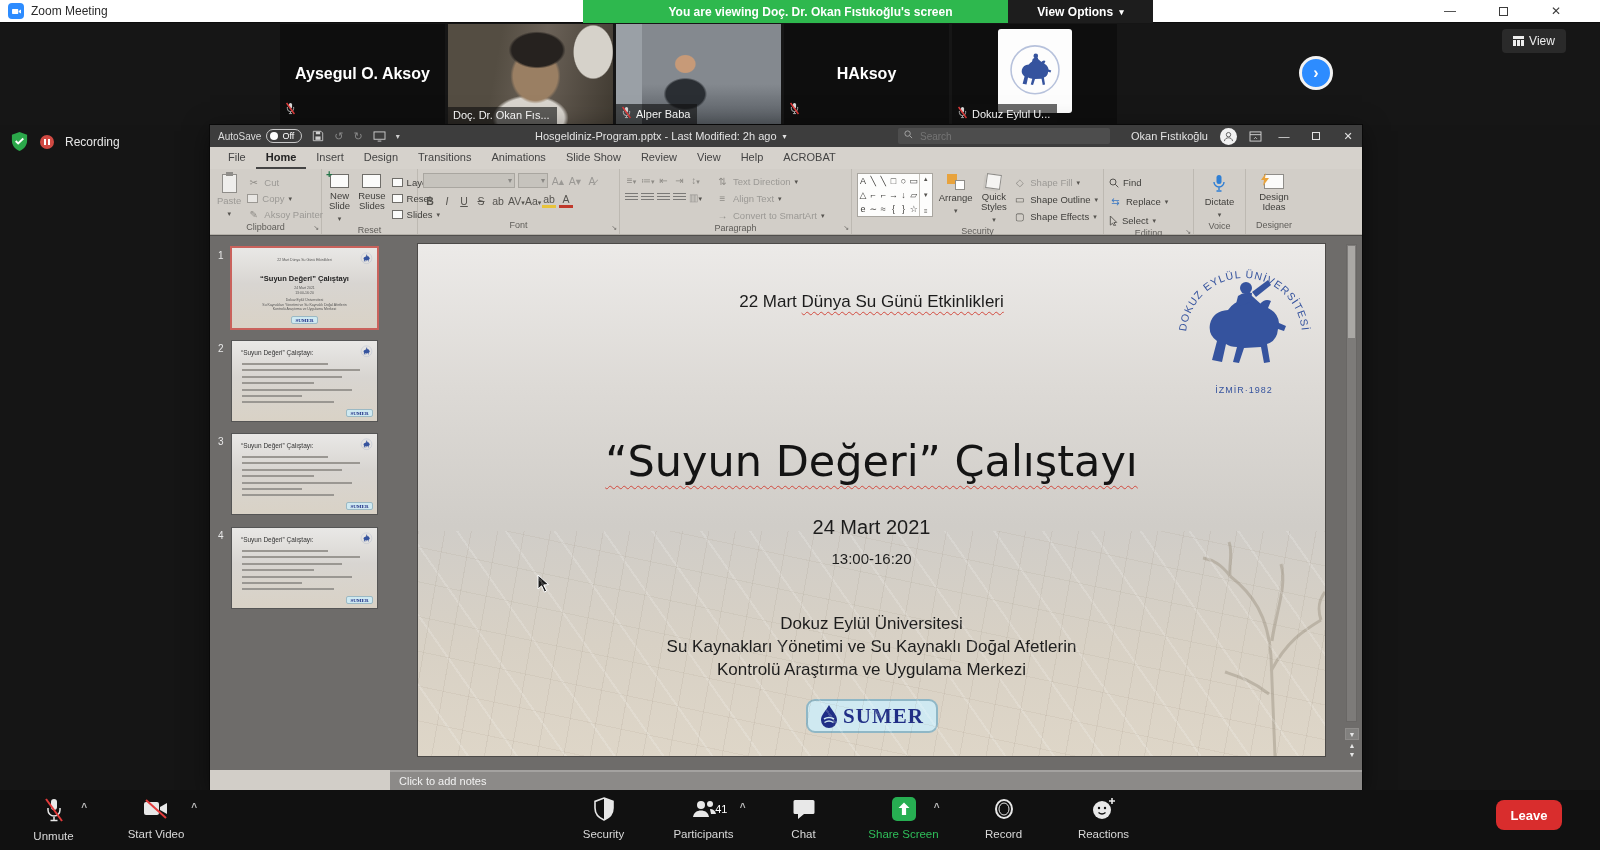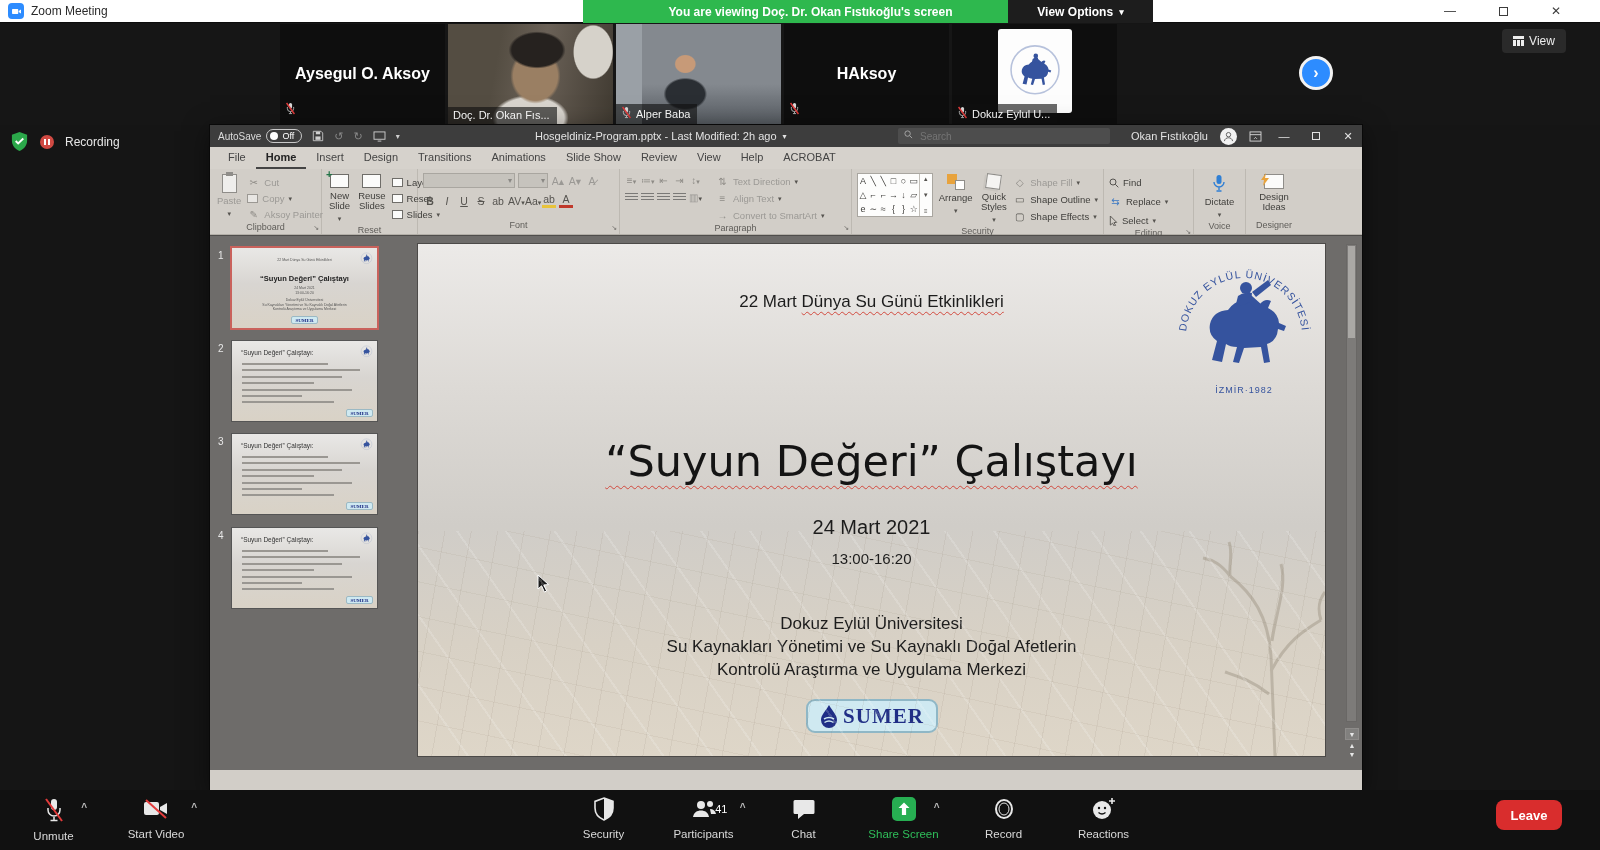--- a/index.html
+++ b/index.html
@@ -742,20 +742,23 @@
             <div class="vthumb"></div>
           </div>
         <div class="slide-nav">
           <span class="snav-btn">▼</span>
           <span>▲</span>
           <span>▼</span>
         </div>
       </div>
 
     </div>
+    <div class="notes" style="top:645px;">
+        <span>Click to add notes</span>
+      </div>
   </div>
 
   <div class="zbar">
     <div class="zgroup-left" id="zleft">
         <div class="zitem" style="width: 95px;">
           <span><svg width="24" height="26" viewBox="0 0 24 26">
               <rect x="9" y="2" width="6" height="11" rx="3" fill="#e8e8e8"></rect>
               <path d="M6 11v2a6 6 0 0 0 12 0v-2M12 20v3M8.5 23.5h7" stroke="#e8e8e8" stroke-width="1.5" fill="none"></path>
               <line x1="4" y1="2" x2="20" y2="24" stroke="#e23b3b" stroke-width="2"></line>
             </svg></span>

